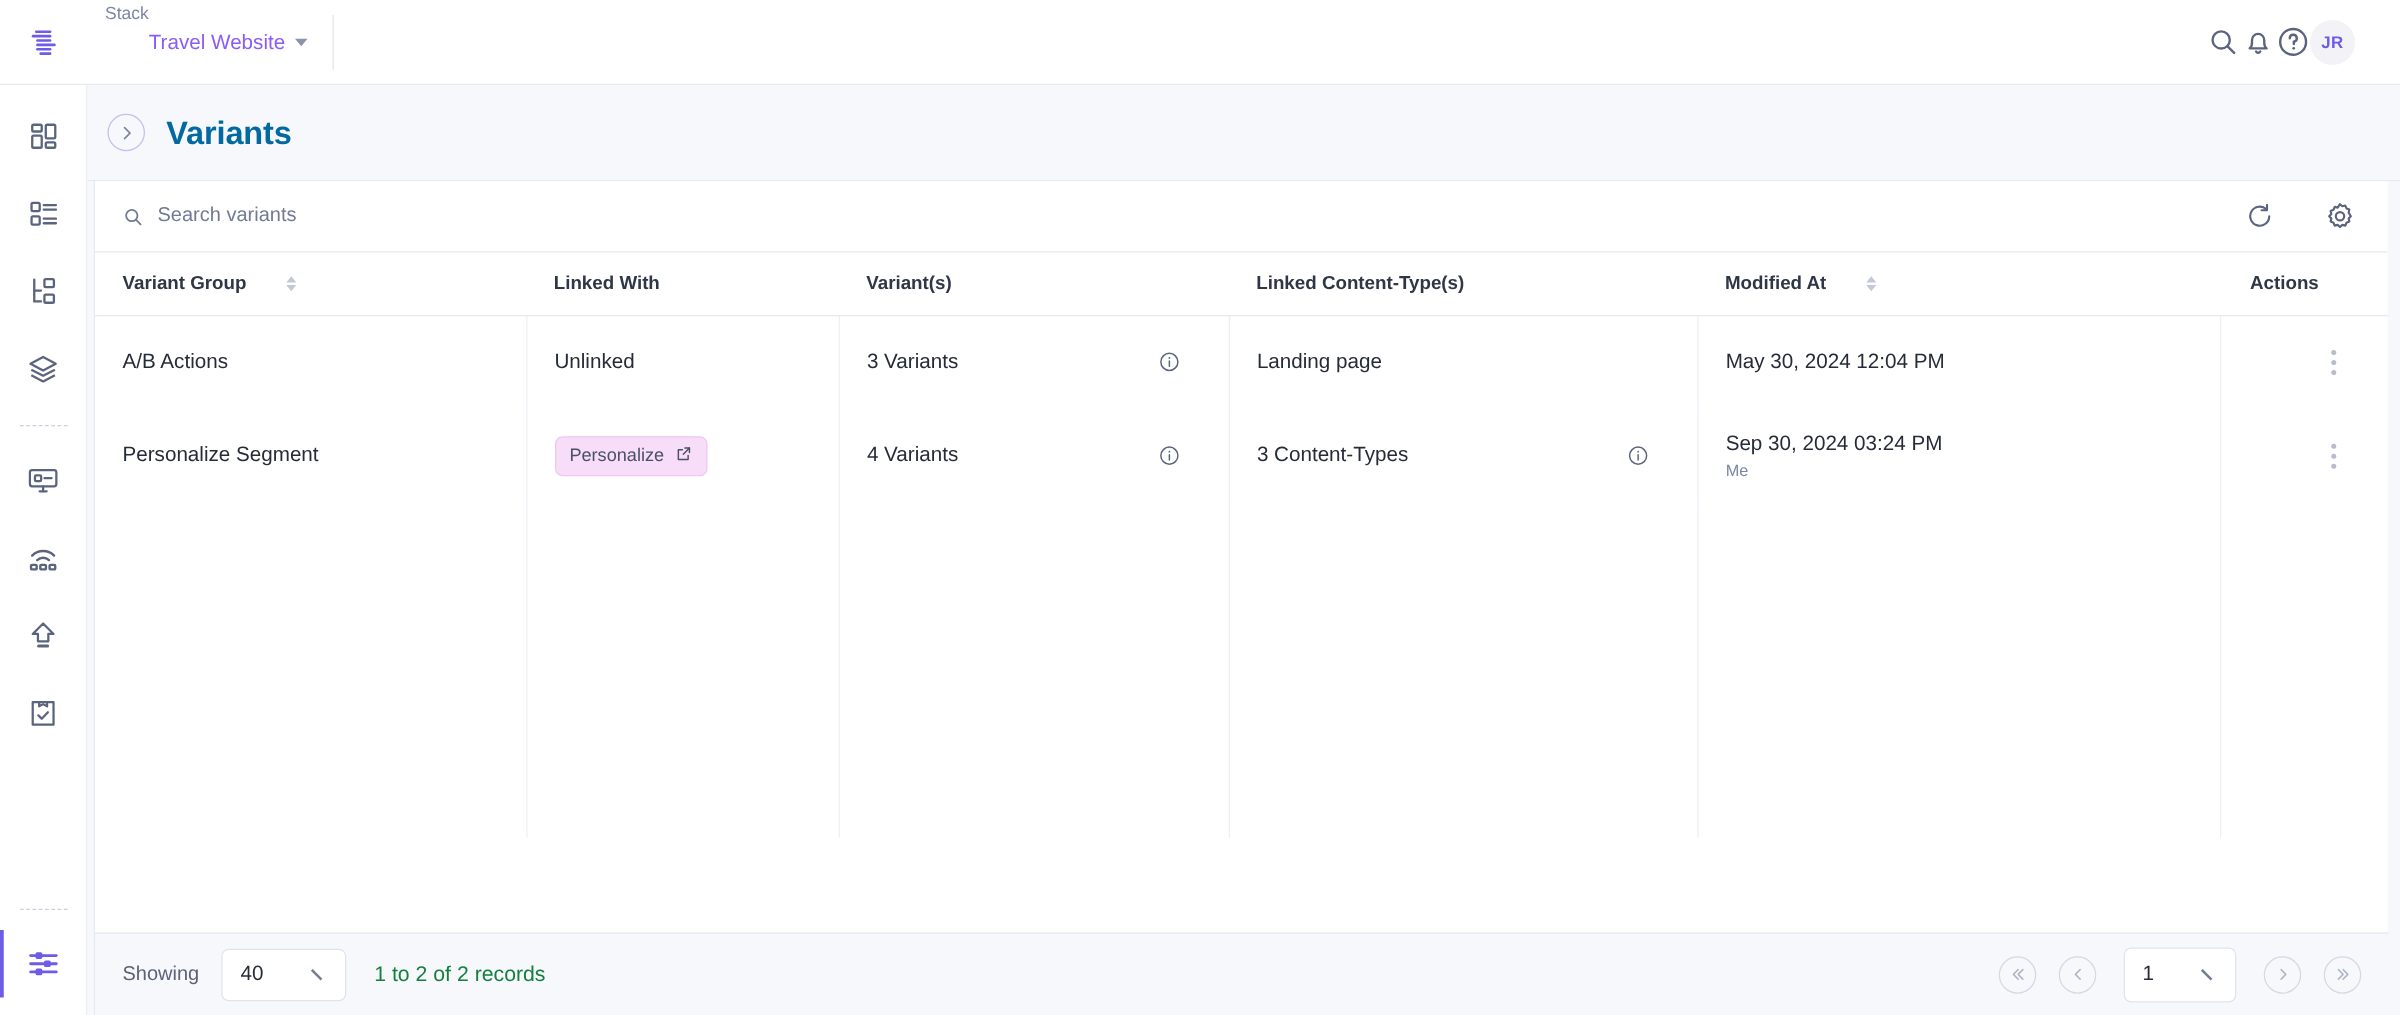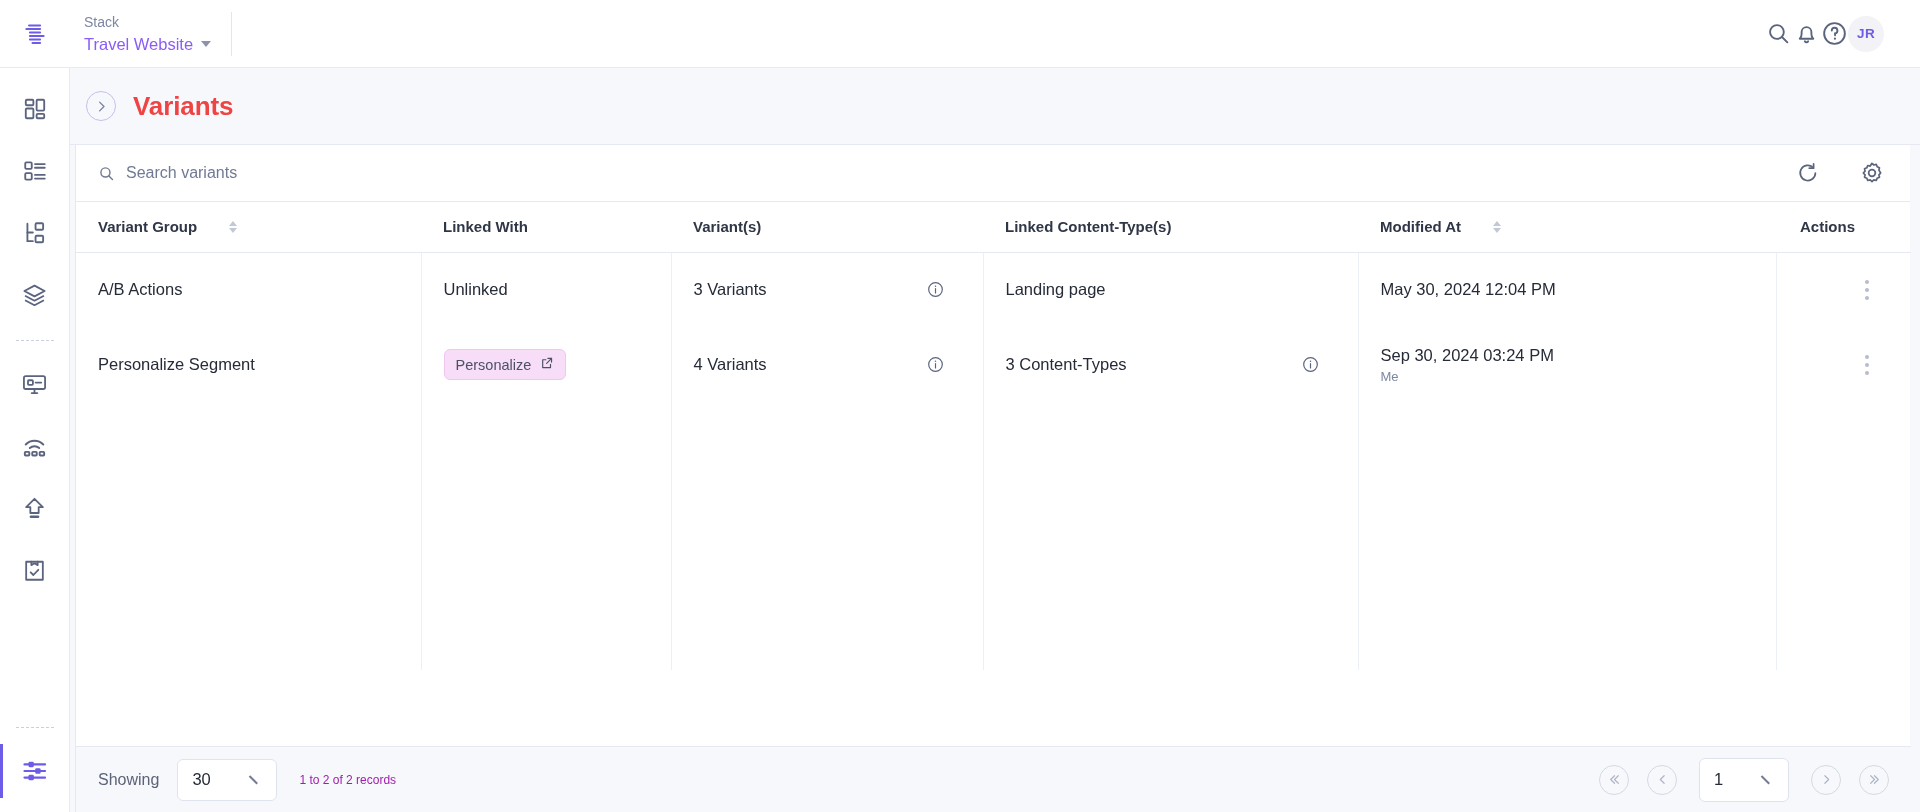--- a/index.html
+++ b/index.html
@@ -14,21 +14,21 @@
   
   .topbar {
     position: absolute; top: 0; left: 0; width: 1920px; height: 68px;
     background: #ffffff; border-bottom: 1px solid #e8eaf0;
     display: flex; align-items: center;
   }
   .logo-wrap { width: 70px; display: flex; justify-content: center; align-items: center; }
   .logo { width: 28px; height: 28px; }
 
   .ctx-group { display: flex; align-items: flex-start; padding-left: 14px; height: 68px; }
-  .ctx-block { display: flex; flex-direction: column; justify-content: center; height: 68px; padding-right: 20px; }
+  .ctx-block { display: flex; flex-direction: row; justify-content: center; height: 68px; padding-right: 20px; }
   .ctx-label { font-size: 14px; color: #7c87a3; line-height: 20px; }
   .ctx-value-row { display: flex; align-items: center; gap: 8px; }
   .ctx-value { font-size: 16.5px; color: #8b5cf6; line-height: 24px; }
   .caret { width: 0; height: 0; border-left: 5px solid transparent; border-right: 5px solid transparent; border-top: 6px solid #8c94ab; }
   .ctx-sep { width: 1px; height: 44px; background: #e3e6ee; margin-top: 12px; }
   .ctx-block.branch { padding-left: 22px; }
   .ctx-block.branch .ctx-value-row { width: 98px; justify-content: space-between; }
 
   .topbar-right { margin-left: auto; display: flex; align-items: center; padding-right: 36px; }
   .ticon { width: 28px; height: 28px; color: #5b647e; display: flex; align-items: center; justify-content: center; cursor: pointer; }
@@ -60,21 +60,21 @@
   .page { position: absolute; top: 68px; left: 70px; width: 1850px; height: 744px; background: #f7f8fc; }
 
   .page-head {
     height: 77px; background: #f7f8fc; display: flex; align-items: center;
     padding-left: 16px; border-bottom: 1px solid #e6e9f1;
   }
   .back-btn {
     width: 30px; height: 30px; border-radius: 50%; border: 1.5px solid #c3c0ef;
     display: flex; align-items: center; justify-content: center; color: #7a82a0; cursor: pointer; background: #f7f8fc;
   }
-  .page-title { font-size: 26px; color: #ef4444; margin-left: 17px; font-weight: bold; letter-spacing: -0.1px; }
+  .page-title { font-size: 26px; color: #0369a1; margin-left: 17px; font-weight: bold; letter-spacing: -0.1px; }
 
   .panel {
     position: absolute; top: 77px; left: 5px; width: 1835px; height: 667px;
     background: #ffffff; border-left: 1px solid #e6e9f1;
   }
 
   .toolbar {
     height: 57px; display: flex; align-items: center; border-bottom: 1px solid #e6e9f1;
     padding: 0 24px 0 22px;
   }
@@ -130,21 +130,21 @@
   }
   .showing-label { font-size: 16px; color: #5c6377; }
   .select-box {
     margin-left: 18px; width: 100px; height: 42px; background: #ffffff;
     border: 1px solid #dfe3ed; border-radius: 6px;
     display: flex; align-items: center; justify-content: space-between;
     padding: 0 14px; cursor: pointer;
   }
   .select-val { font-size: 16.5px; color: #262b38; }
   .chev { width: 11px; height: 11px; border-right: 2px solid #6b7punk; border-bottom: 2px solid #737c93; border-right-color: #737c93; transform: rotate(45deg) translate(-2px,-2px); }
-  .records { font-size: 12px; color: #a21caf; margin-left: 22px; }
+  .records { font-size: 17px; color: #15803d; margin-left: 22px; }
 
   .pager { margin-left: auto; display: flex; align-items: center; gap: 18px; }
   .pg-circle {
     width: 30px; height: 30px; border-radius: 50%; border: 1.5px solid #d5d9e4;
     display: flex; align-items: center; justify-content: center; color: #aeb5c5;
     font-size: 13px; cursor: pointer; background: transparent;
   }
   .page-select {
     width: 90px; height: 44px; background: #ffffff; border: 1px solid #dfe3ed; border-radius: 6px;
     display: flex; align-items: center; justify-content: space-between; padding: 0 14px; cursor: pointer;
@@ -476,21 +476,21 @@
             <td></td>
             <td></td>
             <td></td>
         </tr>
       </tbody>
     </table>
 
     <div class="footer">
       <span class="showing-label">Showing</span>
       <div class="select-box">
-        <span class="select-val">30</span>
+        <span class="select-val">40</span>
         <span class="chev"></span>
       </div>
       <span class="records">1 to 2 of 2 records</span>
 
       <div class="pager">
         <span class="pg-circle">
           <svg width="13" height="13" viewBox="0 0 24 24" fill="none" stroke="currentColor" stroke-width="2.2" stroke-linecap="round" stroke-linejoin="round">
             <polyline points="12,5 5,12 12,19"></polyline>
               <polyline points="19,5 12,12 19,19"></polyline>
           </svg>

